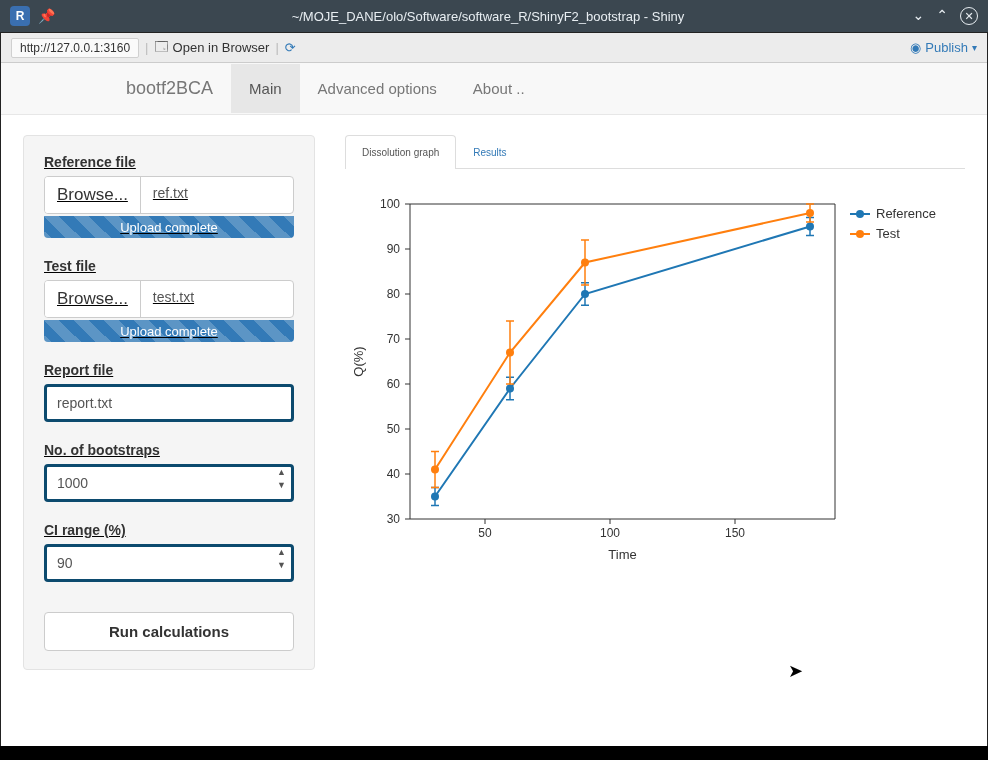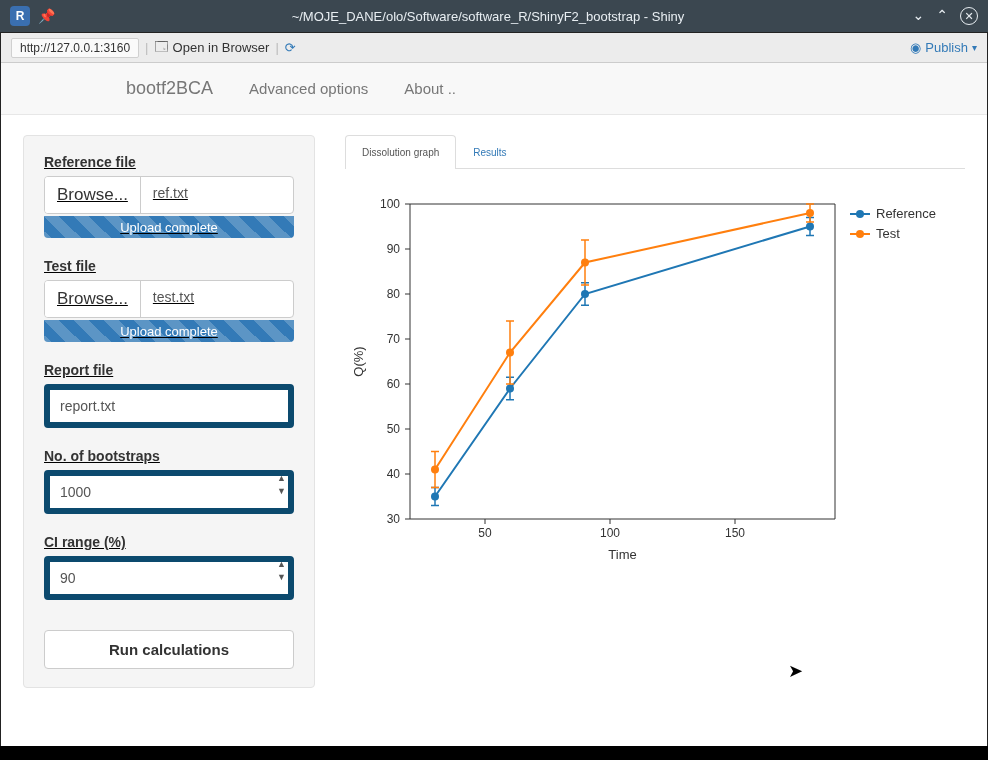--- a/index.html
+++ b/index.html
@@ -37,21 +37,21 @@
   .sidebar { width: 295px; background: #f5f5f5; border: 1px solid #e3e3e3; border-radius: 4px; padding: 18px 20px; }
   .sidebar label.section { display: block; font-weight: bold; font-size: 14px; color: #333; margin-bottom: 6px; }
   .sidebar .group { margin-bottom: 20px; text-decoration: underline; }
   .file-row { display: flex; border: 1px solid #ccc; border-radius: 4px; overflow: hidden; background: #fff; }
   .file-row .browse { background: #fff; border-right: 1px solid #ccc; padding: 8px 12px; font-size: 17px; color: #333; cursor: pointer; }
   .file-row .fname { flex: 1; padding: 8px 12px; font-size: 14px; color: #555; }
   .progress { margin-top: 2px; height: 22px; background: #337ab7; color: #fff; font-size: 13px; display:flex; align-items:center; justify-content:center; position:relative; border-radius: 0 0 4px 4px; overflow:hidden;
     background-image: linear-gradient(45deg, rgba(255,255,255,.2) 25%, transparent 25%, transparent 50%, rgba(255,255,255,.2) 50%, rgba(255,255,255,.2) 75%, transparent 75%, transparent);
     background-size: 30px 30px;
   }
-  .text-input, .num-input { width: 100%; border: 6px solid #0c4a6e; border-radius: 4px; padding: 8px 10px; font-size: 14px; background:#fff; color:#555; }
+  .text-input, .num-input { width: 100%; border: 3px solid #0c4a6e; border-radius: 4px; padding: 8px 10px; font-size: 14px; background:#fff; color:#555; }
   .num-wrap { position: relative; }
   .num-wrap .spinners { position: absolute; right: 8px; top: 4px; display:flex; flex-direction:column; font-size:9px; color:#555; line-height:1; gap:4px; }
   .run-btn { width: 100%; background: #fff; border: 1px solid #ccc; border-radius: 4px; padding: 10px; font-size: 15px; font-weight: bold; color: #333; cursor: pointer; margin-top: 10px; }
 
   
   .main-panel { flex: 1; }
   .tabs { display: flex; border-bottom: 1px solid #ddd; }
   .tabs .tab { padding: 11px 16px; font-size: 10px; color: #337ab7; cursor: pointer; border: 1px solid transparent; border-bottom: none; margin-bottom:-1px; border-radius:4px 4px 0 0; }
   .tabs .tab.active { color: #555; border-color: #ddd; background: #fff; }
 
@@ -100,20 +100,21 @@
       <span style="color:#337ab7;">◉</span>
       <span>Publish</span>
       <span class="caret">▾</span>
     </div>
   </div>
 
   <div class="content-wrap">
 
     <div class="navbar">
       <div class="brand">bootf2BCA</div>
+      <div class="nav-item active">Main</div>
       <div class="nav-item">Advanced options</div>
       <div class="nav-item">About ..</div>
     </div>
 
     <div class="main-area">
 
       <div class="sidebar">
 
         <div class="group">
           <label class="section">Reference file</label>

